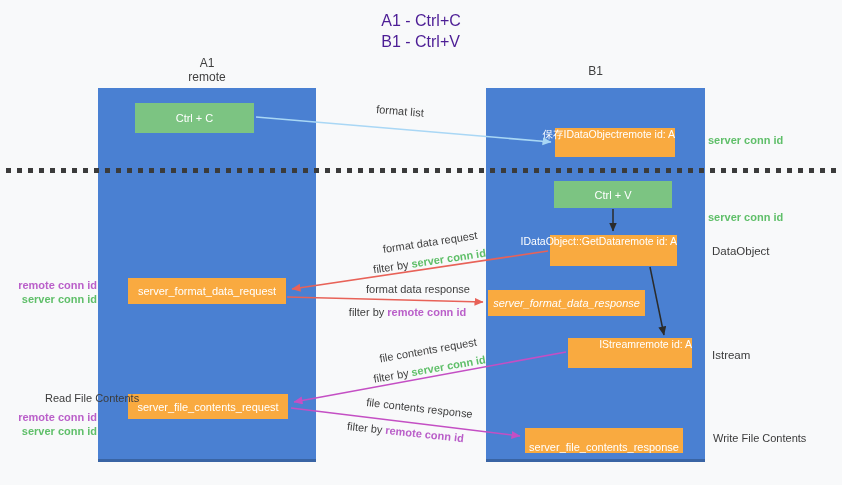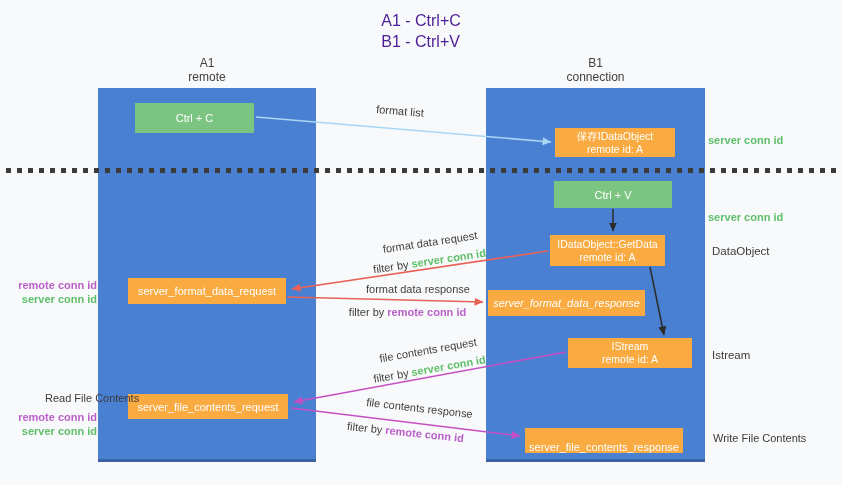--- a/index.html
+++ b/index.html
@@ -27,21 +27,21 @@
     position:absolute; left:6px; top:168px; width:832px; height:5px; z-index:1;
     background:repeating-linear-gradient(90deg,#3b3b3b 0 5px,transparent 5px 11px);
   }
   .node {
     position:absolute; z-index:2; color:#fff; text-align:center;
     white-space:nowrap;
   }
   .node.green { background:var(--box-green); }
   .node.orange { background:var(--box-orange); }
   .one-line { display:flex; align-items:center; justify-content:center; font-size:11px; }
-  .two-line { display:flex; flex-direction:column; justify-content:center; font-size:10.5px; line-height:13px; }
+  .two-line { display:flex; flex-direction:row; justify-content:flex-end; font-size:10.5px; line-height:13px; }
   .elabel {
     position:absolute; z-index:3; font-size:11px; color:#3f3f3f;
     text-align:center; white-space:nowrap;
   }
   .side {
     position:absolute; z-index:3; font-size:11px; color:#3b3b3b; white-space:nowrap;
   }
   .green-t { color:var(--text-green); font-weight:bold; }
   .purple-t { color:var(--text-purple); font-weight:bold; }
   .ralign { text-align:right; }
@@ -61,44 +61,43 @@
 
 <div class="title-block">
   <div>A1 - Ctrl+C</div>
   <div>B1 - Ctrl+V</div>
 </div>
 
 <div class="lane-header" style="left:98px;width:218px;">
   <div>A1</div>
   <div>remote</div>
 </div>
-<div class="lane-header" style="left:486px;width:219px;">
+<div class="lane-header" style="left:486px;width:219px;margin-top:8px;">
   <div>B1</div>
-  <div>connection</div>
 </div>
 
 <div class="lane" style="left:98px;width:218px;"></div>
 <div class="lane" style="left:486px;width:219px;"></div>
 
 <div class="divider"></div>
 
 <div class="node green one-line" style="left:135px;top:103px;width:119px;height:30px;font-size:11px;">
   <span>Ctrl + C</span>
 </div>
 
 <div class="node orange two-line" style="left:555px;top:128px;width:120px;height:29px;">
   <span>保存IDataObject</span>
   <span>remote id: A</span>
 </div>
 
 <div class="node green one-line" style="left:554px;top:181px;width:118px;height:27px;font-size:11px;">
   <span>Ctrl + V</span>
 </div>
 
-<div class="node orange two-line" style="left:550px;top:235px;width:115px;height:31px;">
+<div class="node orange two-line" style="left:550px;top:235px;width:127px;height:31px;">
   <span>IDataObject::GetData</span>
   <span>remote id: A</span>
 </div>
 
 <div class="node orange one-line" style="left:128px;top:278px;width:158px;height:26px;">
   <span>server_format_data_request</span>
 </div>
 
 <div class="node orange one-line" style="left:488px;top:290px;width:157px;height:26px;font-style:italic;">
   <span>server_format_data_response</span>

